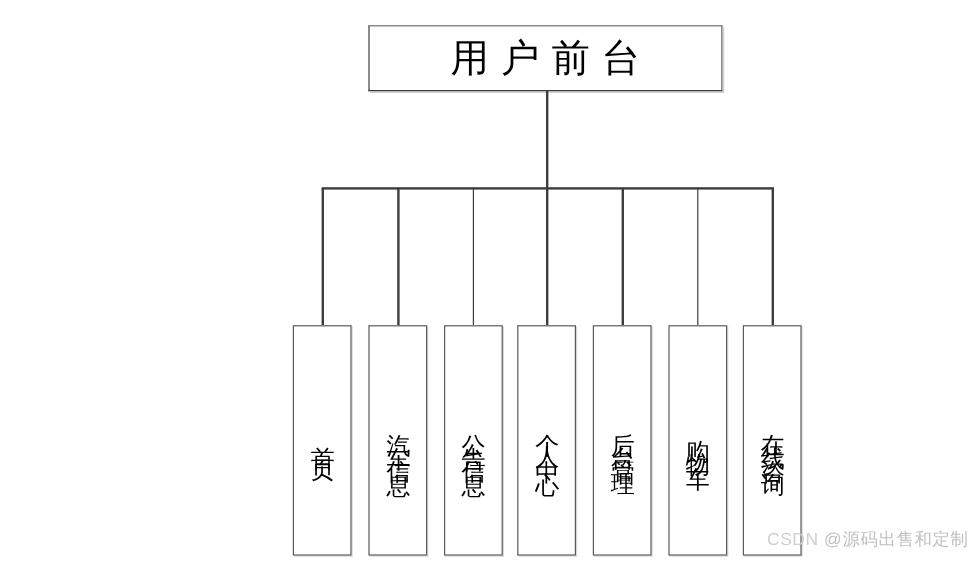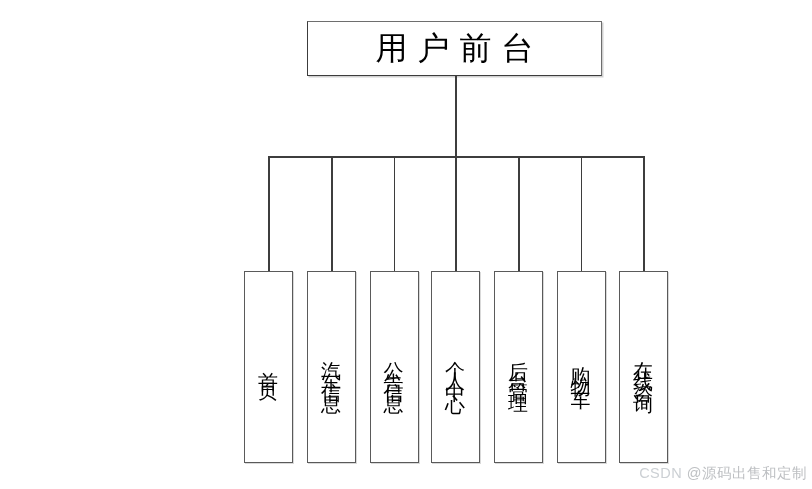--- a/index.html
+++ b/index.html
@@ -92,21 +92,21 @@
     text-orientation: upright;
     font-size: 20px;
     letter-spacing: 11px;
     color: #000000;
     line-height: 1;
   }
   
   .watermark {
     position: absolute;
     right: 5px;
-    top: 464px;
+    top: 440px;
     font-size: 14.5px;
     font-family: "Liberation Sans", "DejaVu Sans", sans-serif;
     white-space: nowrap;
     letter-spacing: 0.5px;
   }
   .wm-brand  { color: #ccd0d4; }
   .wm-author { color: #bec0c3; }
 </style>
 </head>
 <body>

